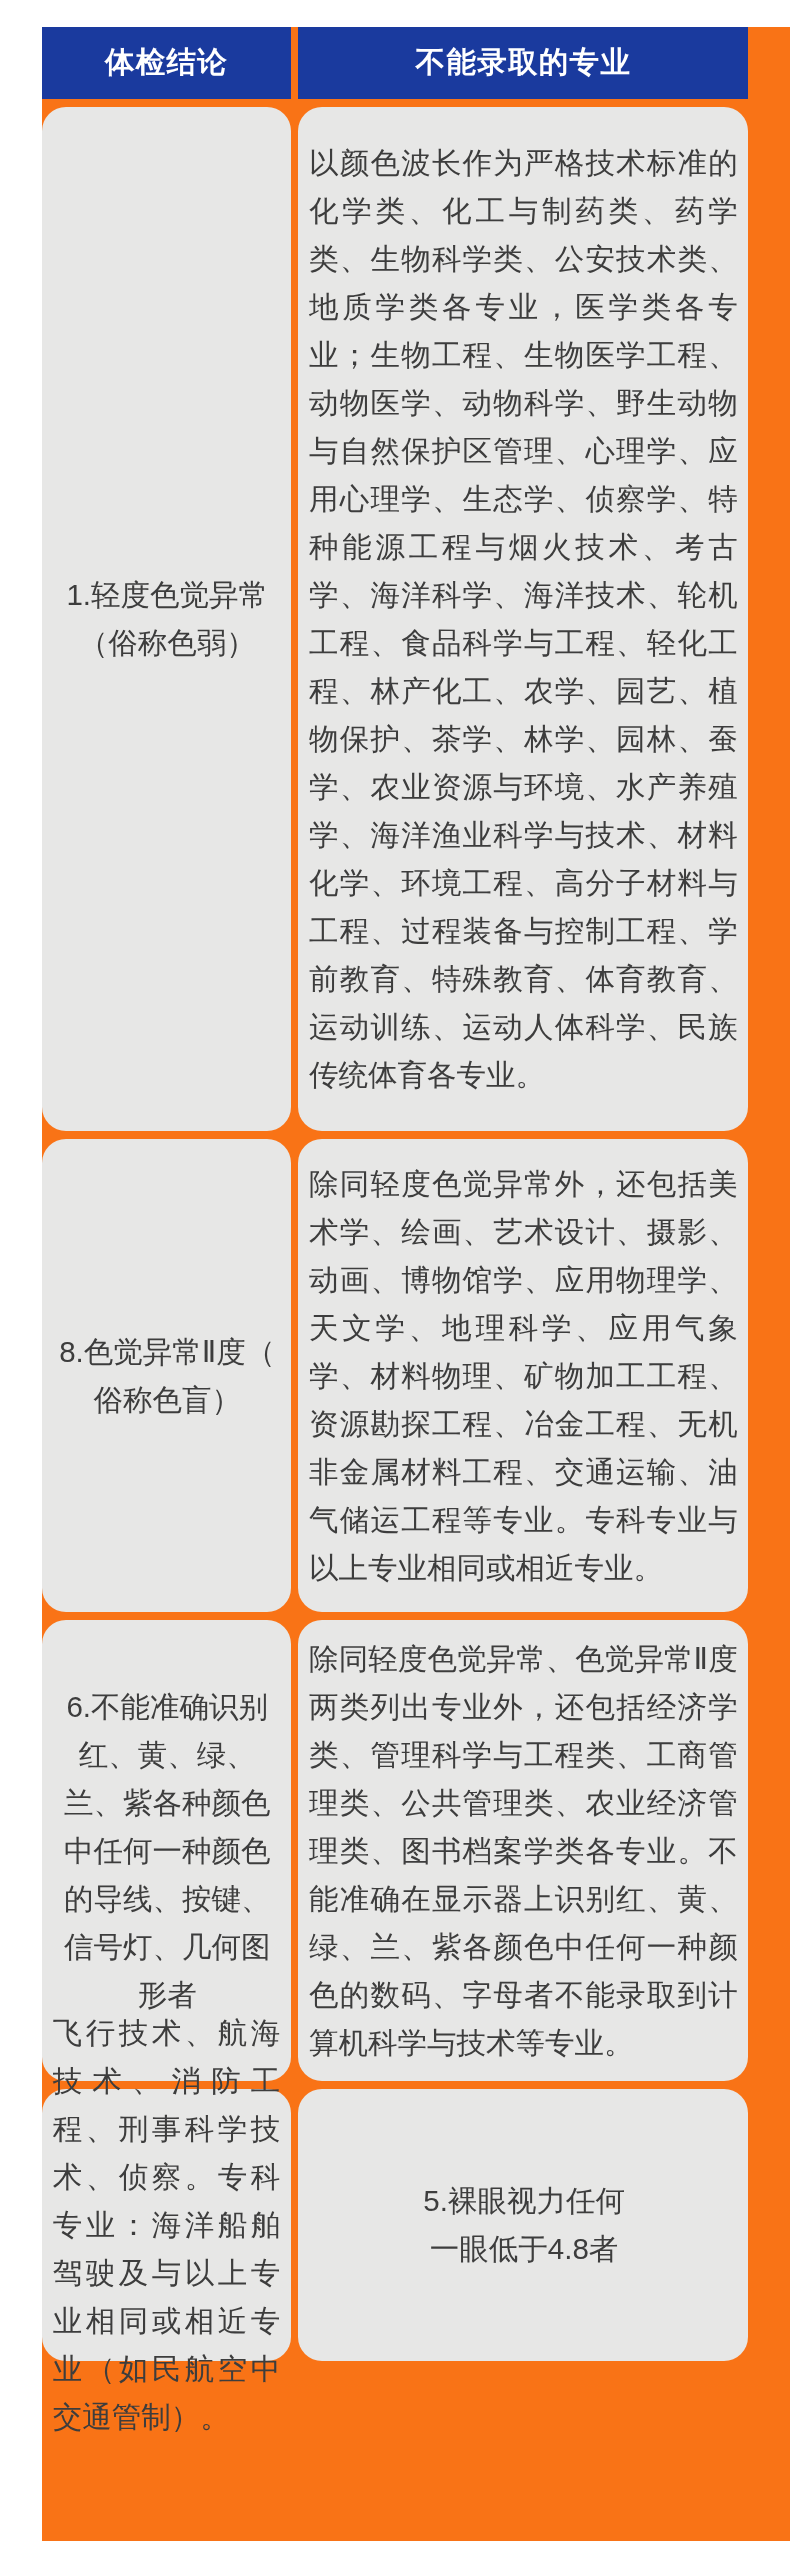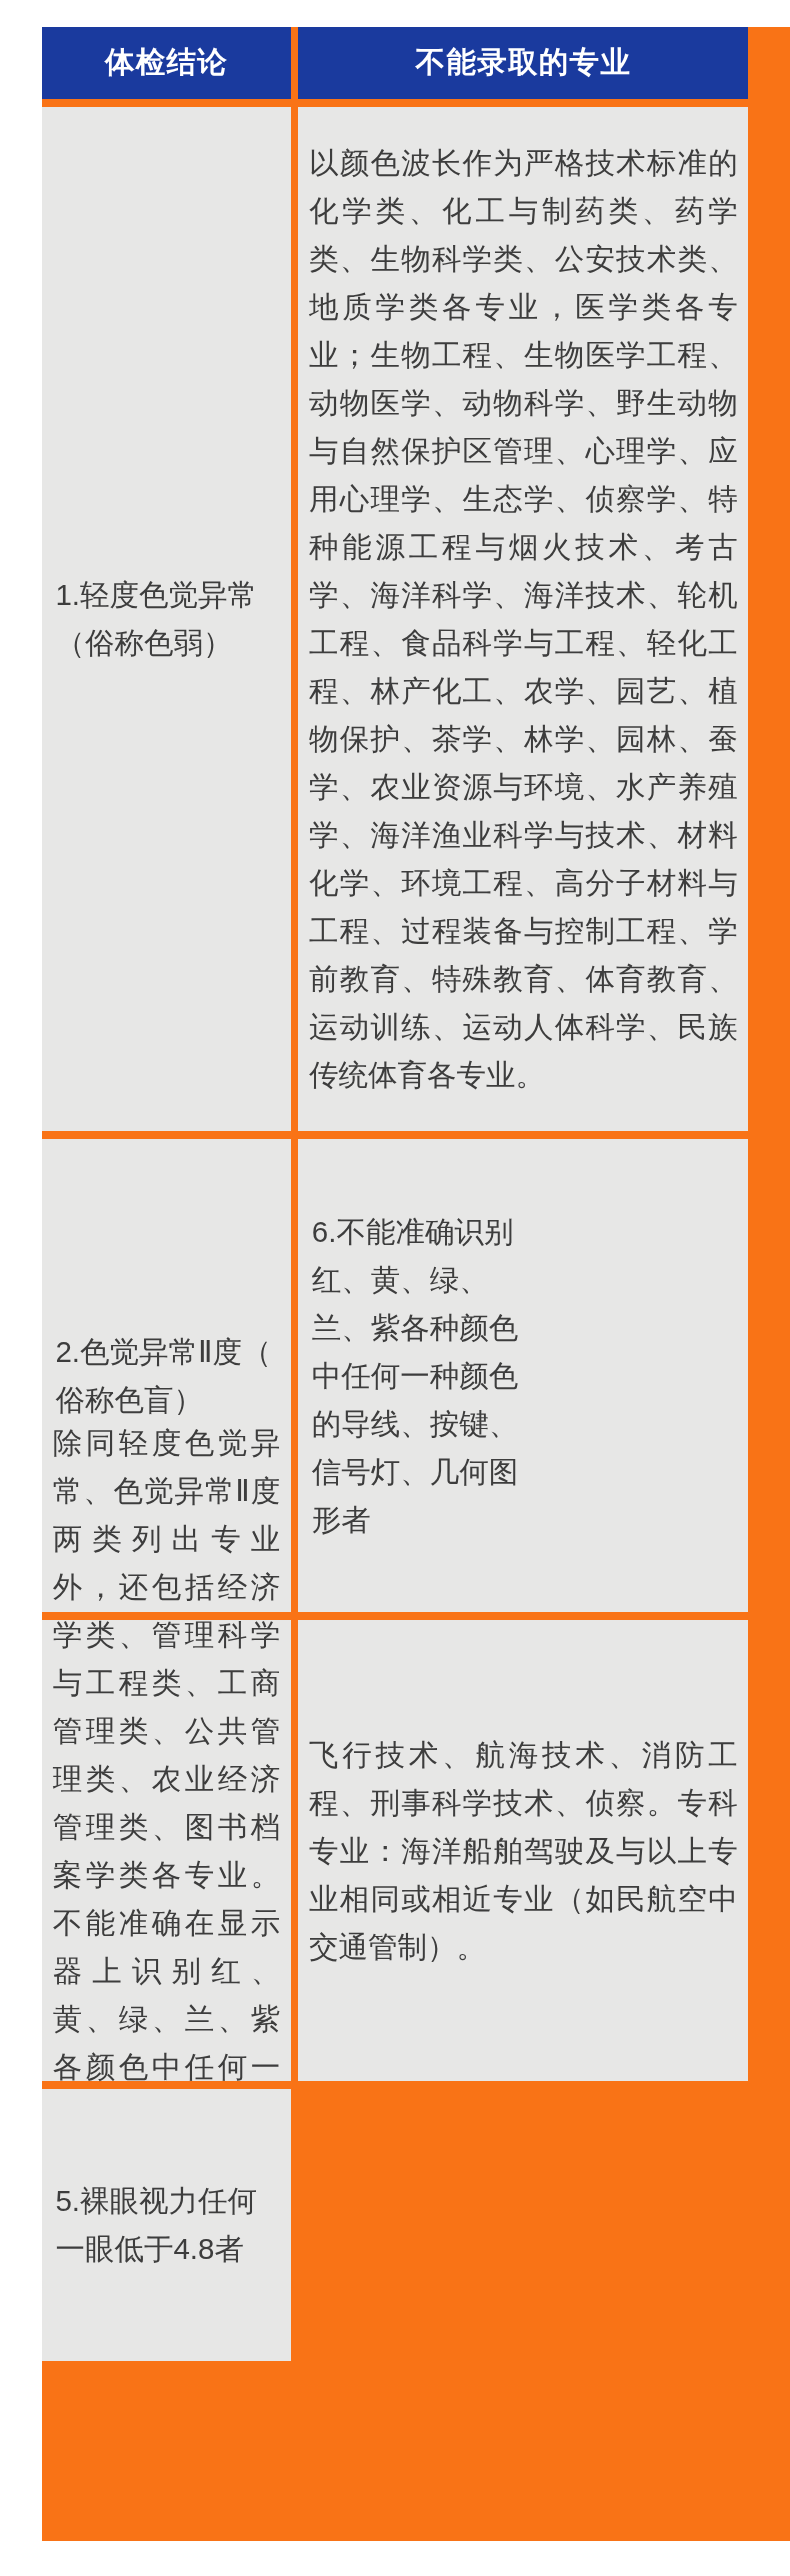--- a/index.html
+++ b/index.html
@@ -34,28 +34,29 @@
     font-weight: bold;
     letter-spacing: 1.3px;
   }
   .cell {
     background: #e7e7e6;
     color: #3d3d3d;
     font-size: 29.5px;
     line-height: 48px;
     display: flex;
     align-items: center;
+    border-radius: 24px;
   }
   .cell.left {
     padding: 13.4px 12px 13.4px 13.4px;
   }
   .cell.left .txt {
     white-space: pre-line;
     width: 100%;
-    text-align: left;
+    text-align: center;
   }
   .cell.right {
     padding: 13.4px 10.7px;
   }
   .cell.right .txt {
     width: 429px;
     text-align: justify;
   }
 </style>
 </head>
@@ -72,22 +73,25 @@
 
   <div class="cell left">
     <div class="txt">1.轻度色觉异常
 （俗称色弱）</div>
   </div>
   <div class="cell right">
     <div class="txt">以颜色波长作为严格技术标准的化学类、化工与制药类、药学类、生物科学类、公安技术类、地质学类各专业，医学类各专业；生物工程、生物医学工程、动物医学、动物科学、野生动物与自然保护区管理、心理学、应用心理学、生态学、侦察学、特种能源工程与烟火技术、考古学、海洋科学、海洋技术、轮机工程、食品科学与工程、轻化工程、林产化工、农学、园艺、植物保护、茶学、林学、园林、蚕学、农业资源与环境、水产养殖学、海洋渔业科学与技术、材料化学、环境工程、高分子材料与工程、过程装备与控制工程、学前教育、特殊教育、体育教育、运动训练、运动人体科学、民族传统体育各专业。</div>
   </div>
 
   <div class="cell left">
-    <div class="txt">2.色觉异常Ⅱ度（
+    <div class="txt">8.色觉异常Ⅱ度（
 俗称色盲）</div>
+  </div>
+  <div class="cell right">
+    <div class="txt">除同轻度色觉异常外，还包括美术学、绘画、艺术设计、摄影、动画、博物馆学、应用物理学、天文学、地理科学、应用气象学、材料物理、矿物加工工程、资源勘探工程、冶金工程、无机非金属材料工程、交通运输、油气储运工程等专业。专科专业与以上专业相同或相近专业。</div>
   </div>
 
   <div class="cell left">
     <div class="txt">6.不能准确识别
 红、黄、绿、
 兰、紫各种颜色
 中任何一种颜色
 的导线、按键、
 信号灯、几何图
 形者</div>

